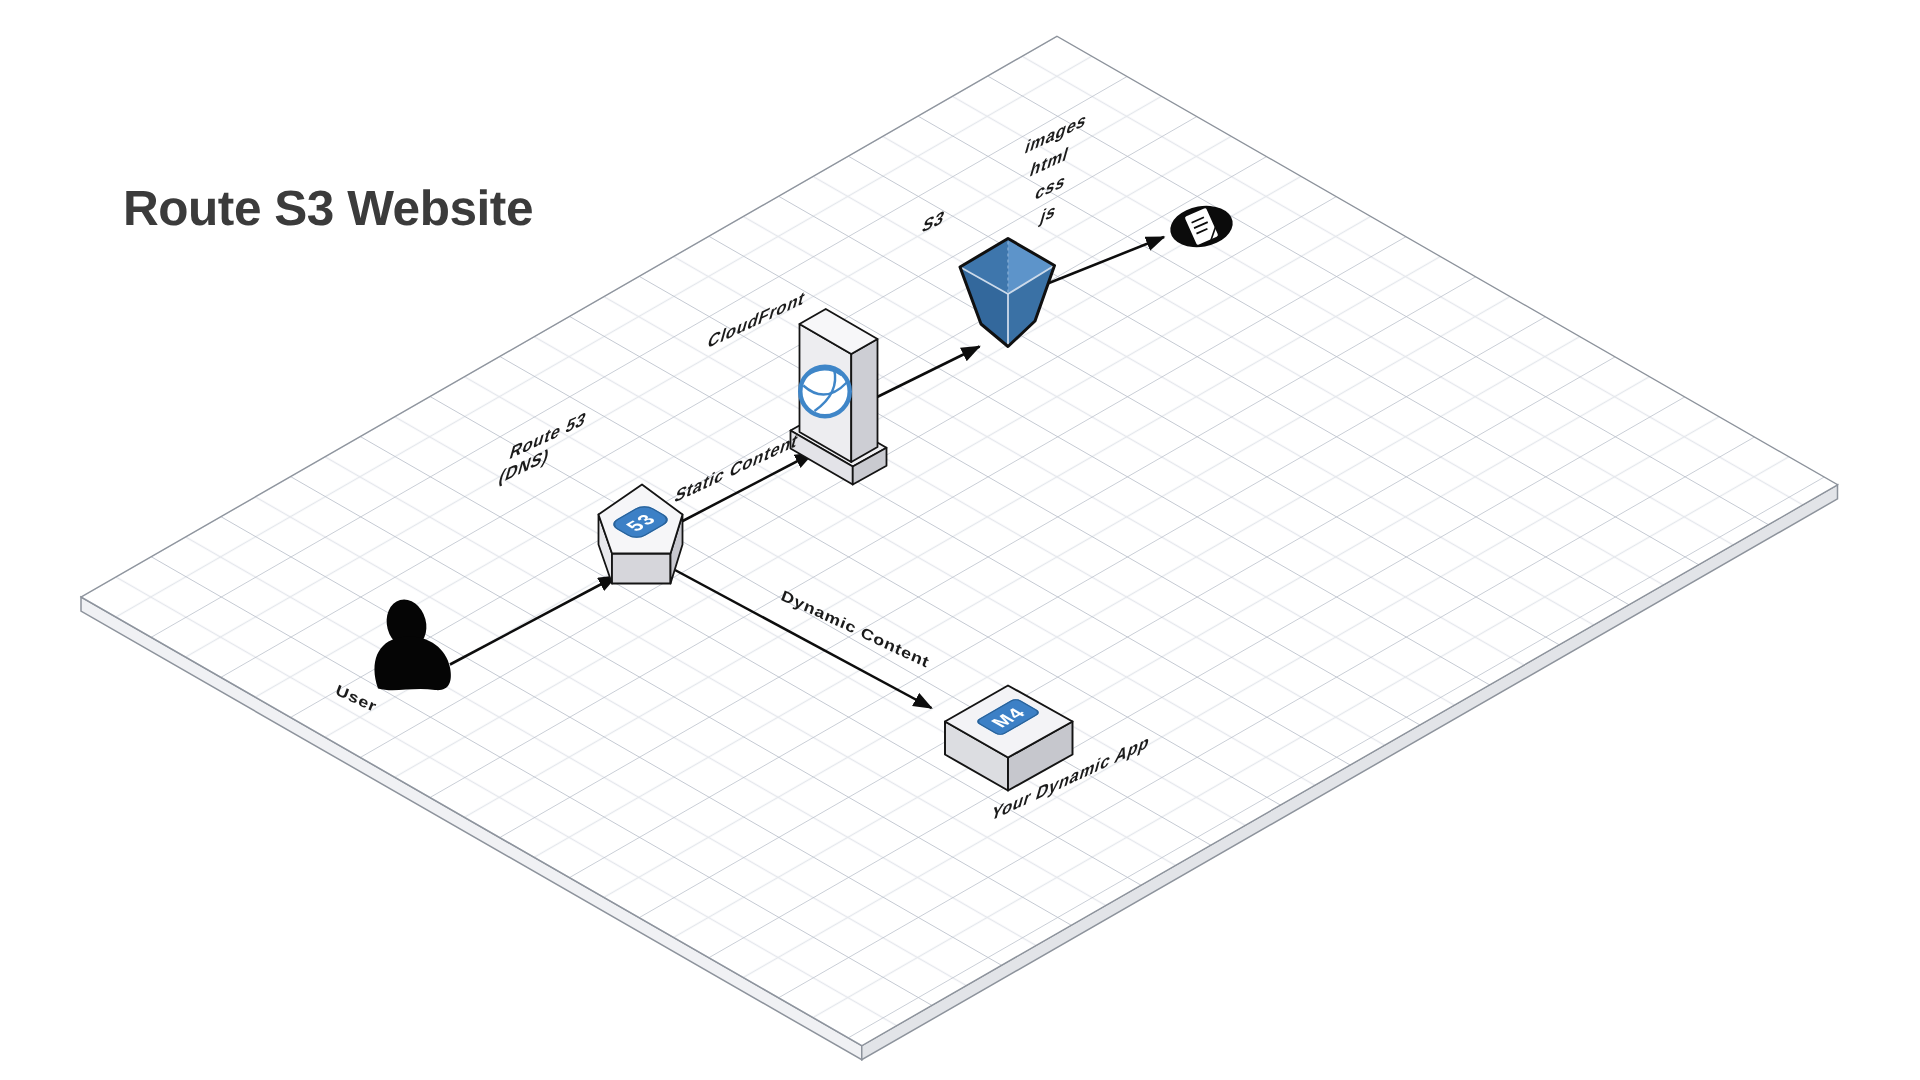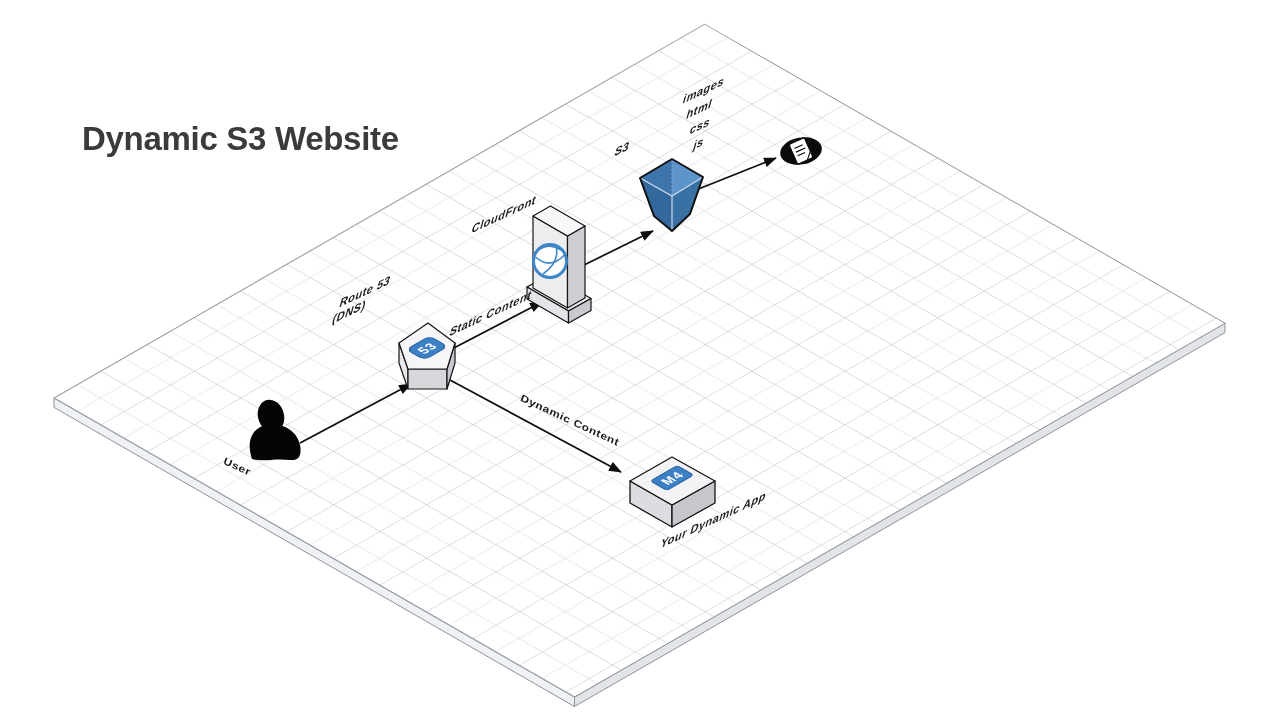--- a/index.html
+++ b/index.html
@@ -103,21 +103,21 @@
       <polygon points="672,505 672,527 715,503 715,481" fill="#c6c7cd"></polygon>
       <polygon points="630,481 672,457 715,481 672,505" fill="#f3f3f6"></polygon>
     </g>
 
     <g fill="#050505">
       <ellipse cx="271" cy="416" rx="13" ry="16.5" transform="rotate(-15 271 416)"></ellipse>
       <path d="M252,459 C246,441 252,428 266,425 C282,422 297,430 300,445 C302,455 299,461 290,460 C275,458 262,462 252,459 Z"></path>
     </g>
   </svg>
 
-  <div class="title">Dynamic S3 Website</div>
+  <div class="title">Route S3 Website</div>
 
   <div class="lbl down" style="left:226px;top:455px;">User</div>
 
   <div class="lbl up" id="route53-label" style="left:342px;top:296px;">
     <span class="ln ln1">Route 53</span>
     <span class="ln ln2">(DNS)</span>
   </div>
 
   <div class="lbl up" style="left:474px;top:222px;">CloudFront</div>
 

